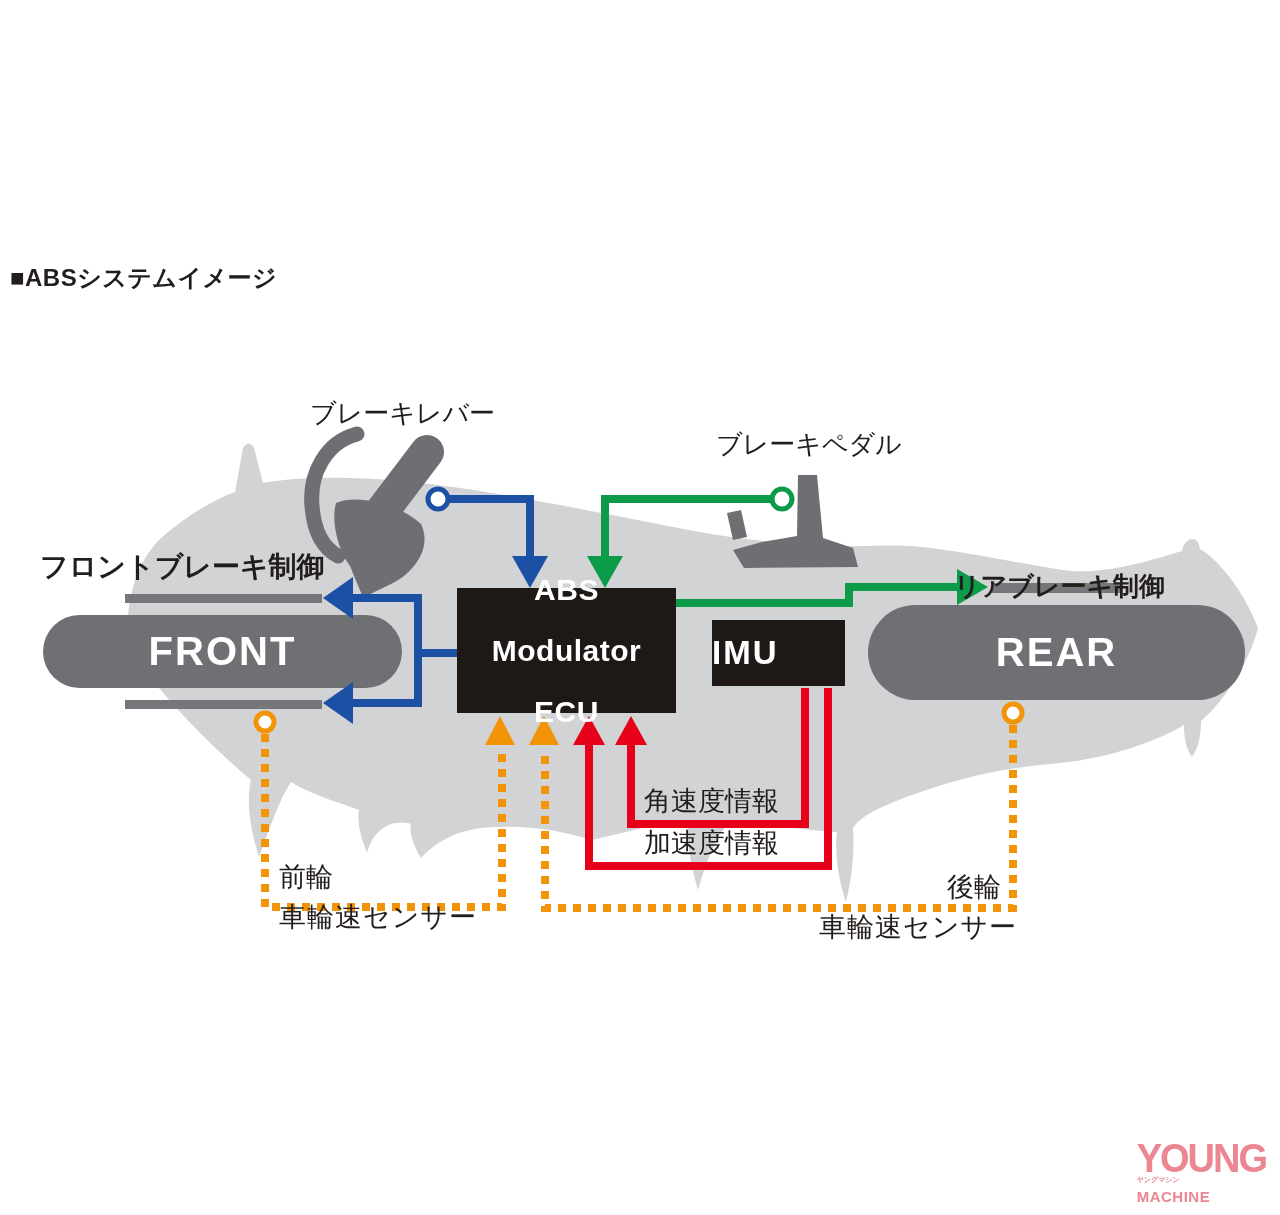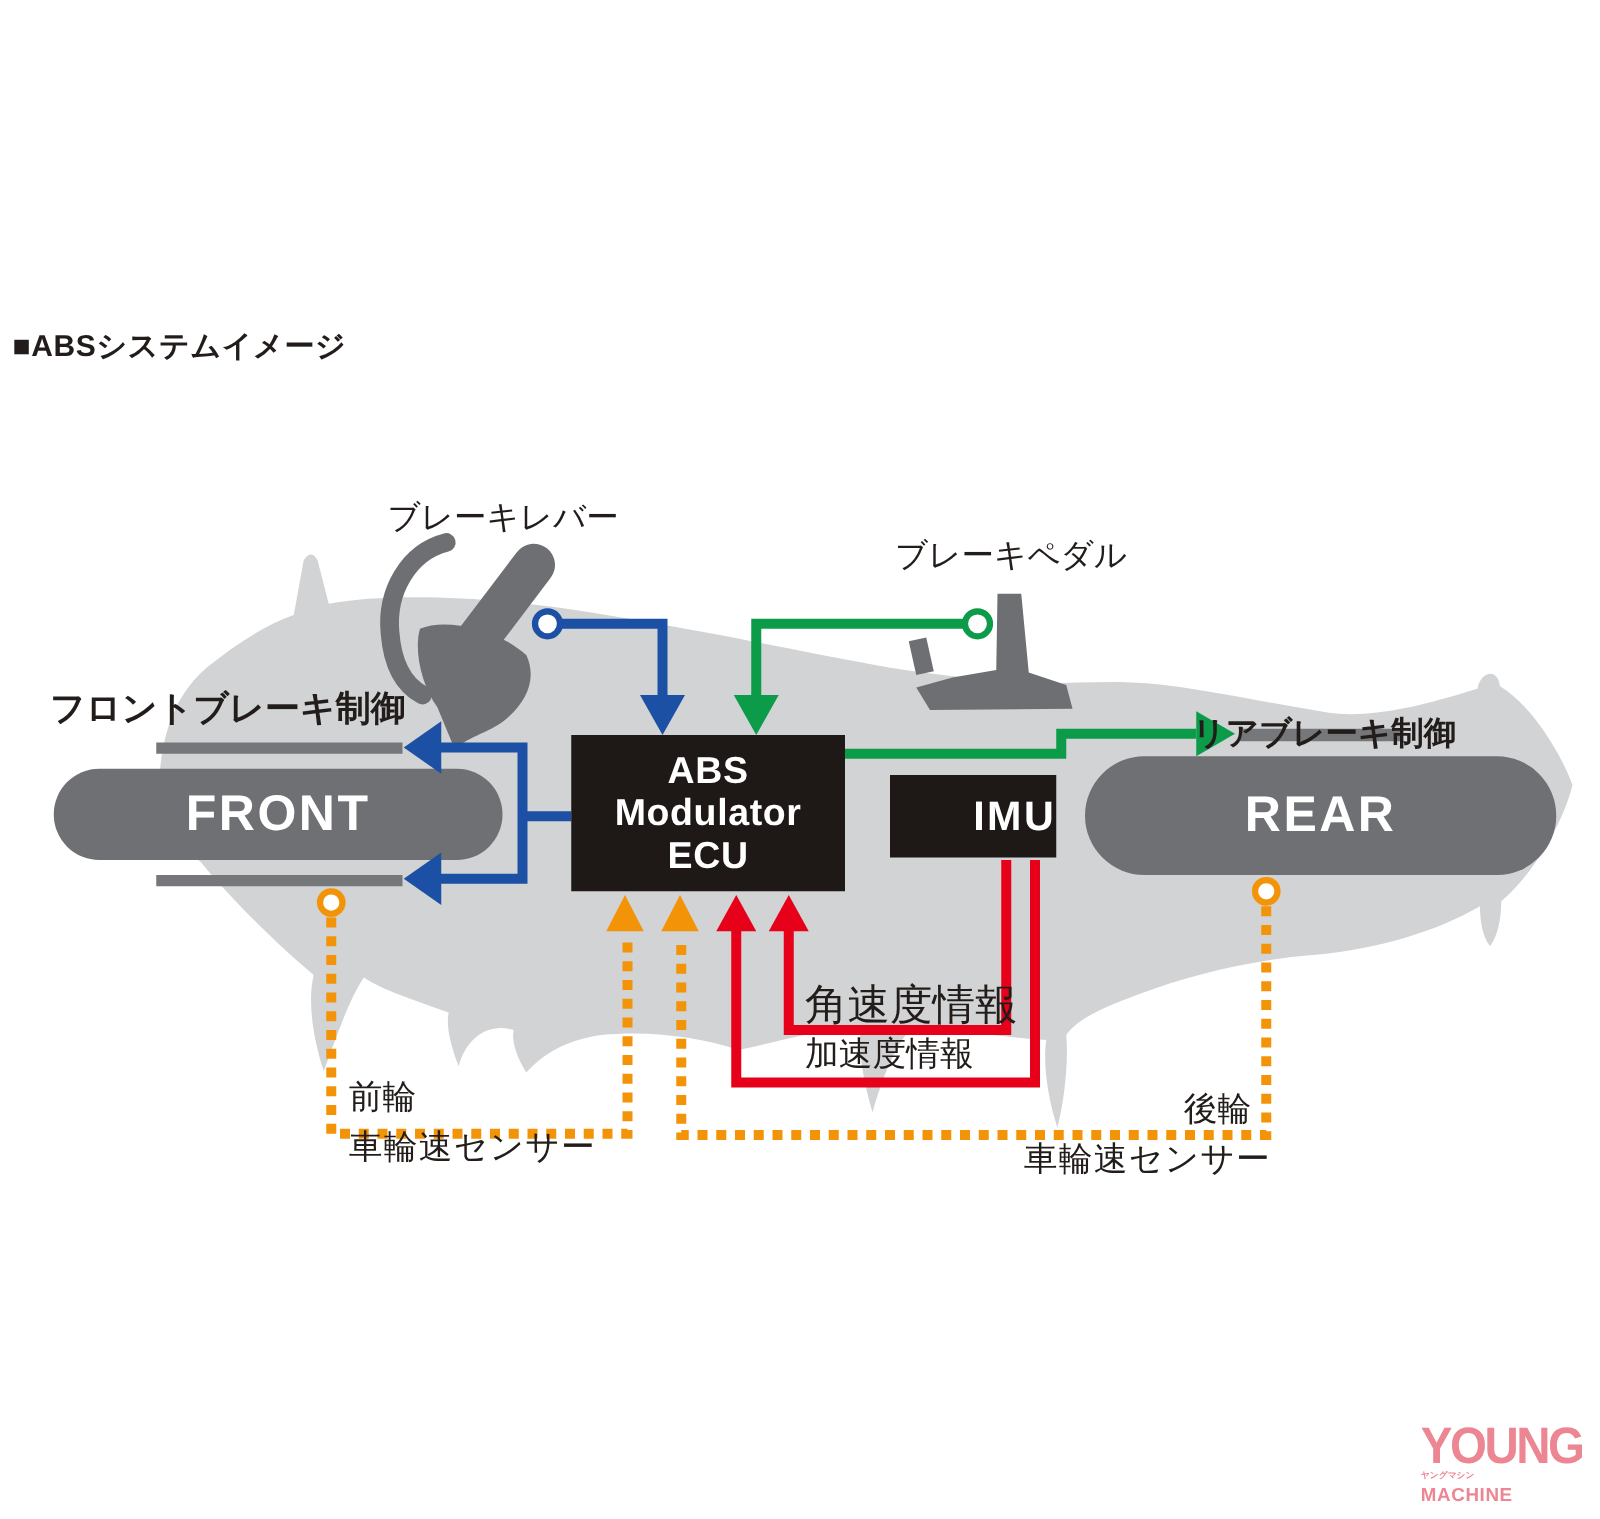--- a/index.html
+++ b/index.html
@@ -8,39 +8,39 @@
     font-family:"Liberation Sans","DejaVu Sans",sans-serif;color:#221d1a;
   }
   #stage svg{position:absolute;left:0;top:0;}
   .lbl{position:absolute;white-space:nowrap;line-height:1.05;color:#221d1a;}
   .jp-med{font-weight:normal;}
   .title{left:10px;top:265px;font-size:24px;font-weight:bold;letter-spacing:0.5px;}
   .lbl-lever{left:310px;top:400px;font-size:26px;}
   .lbl-pedal{left:716px;top:431px;font-size:26px;}
   .lbl-frontctl{left:40px;top:552px;font-size:28px;font-weight:bold;}
   .lbl-rearctl{left:954px;top:537px;font-size:26px;font-weight:bold;margin-top:36px;}
-  .lbl-angular{left:644px;top:787px;font-size:34px;}
+  .lbl-angular{left:644px;top:787px;font-size:27px;}
   .lbl-accel{left:644px;top:829px;font-size:27px;}
   .lbl-fwheel{left:279px;top:863px;font-size:27px;}
   .lbl-fsensor{left:279px;top:903px;font-size:27px;letter-spacing:1px;}
   .lbl-rwheel{left:947px;top:873px;font-size:27px;}
   .lbl-rsensor{left:819px;top:913px;font-size:27px;letter-spacing:1px;}
   .node-text{
     position:absolute;color:#ffffff;font-weight:bold;text-align:center;
   }
   .front-text{left:43px;top:615px;width:359px;height:90px;font-size:40px;line-height:73px;letter-spacing:2px;}
   .rear-text{left:868px;top:605px;width:377px;height:95px;font-size:40px;line-height:95px;letter-spacing:2px;}
   .abs-box{
     position:absolute;left:457px;top:588px;width:219px;height:125px;background:#1e1916;
     display:flex;flex-direction:column;justify-content:center;align-items:center;
-    color:#ffffff;font-weight:bold;font-size:30px;line-height:34px;letter-spacing:0.5px;
+    color:#ffffff;font-weight:bold;font-size:30px;line-height:34px;letter-spacing:0.5px;gap:27px;
   }
   .imu-box{
     position:absolute;left:712px;top:620px;width:133px;height:66px;background:#1e1916;
-    display:flex;justify-content:flex-end;align-items:center;
+    display:flex;justify-content:flex-start;align-items:center;
     color:#ffffff;font-weight:bold;font-size:33px;letter-spacing:2px;
   }
   .logo{position:absolute;right:14px;bottom:12px;text-align:right;color:#ec8692;}
   .logo-young{font-size:38px;font-weight:bold;letter-spacing:-2px;line-height:0.78;transform:scaleY(1.08);transform-origin:bottom right;}
   .logo-sub{display:flex;justify-content:flex-end;align-items:baseline;gap:5px;margin-top:0;flex-direction:column;}
   .logo-kana{font-size:7px;font-weight:bold;letter-spacing:0;}
   .logo-machine{font-size:15px;font-weight:bold;letter-spacing:0.5px;line-height:0.9;}
 </style>
 </head>
 <body>

